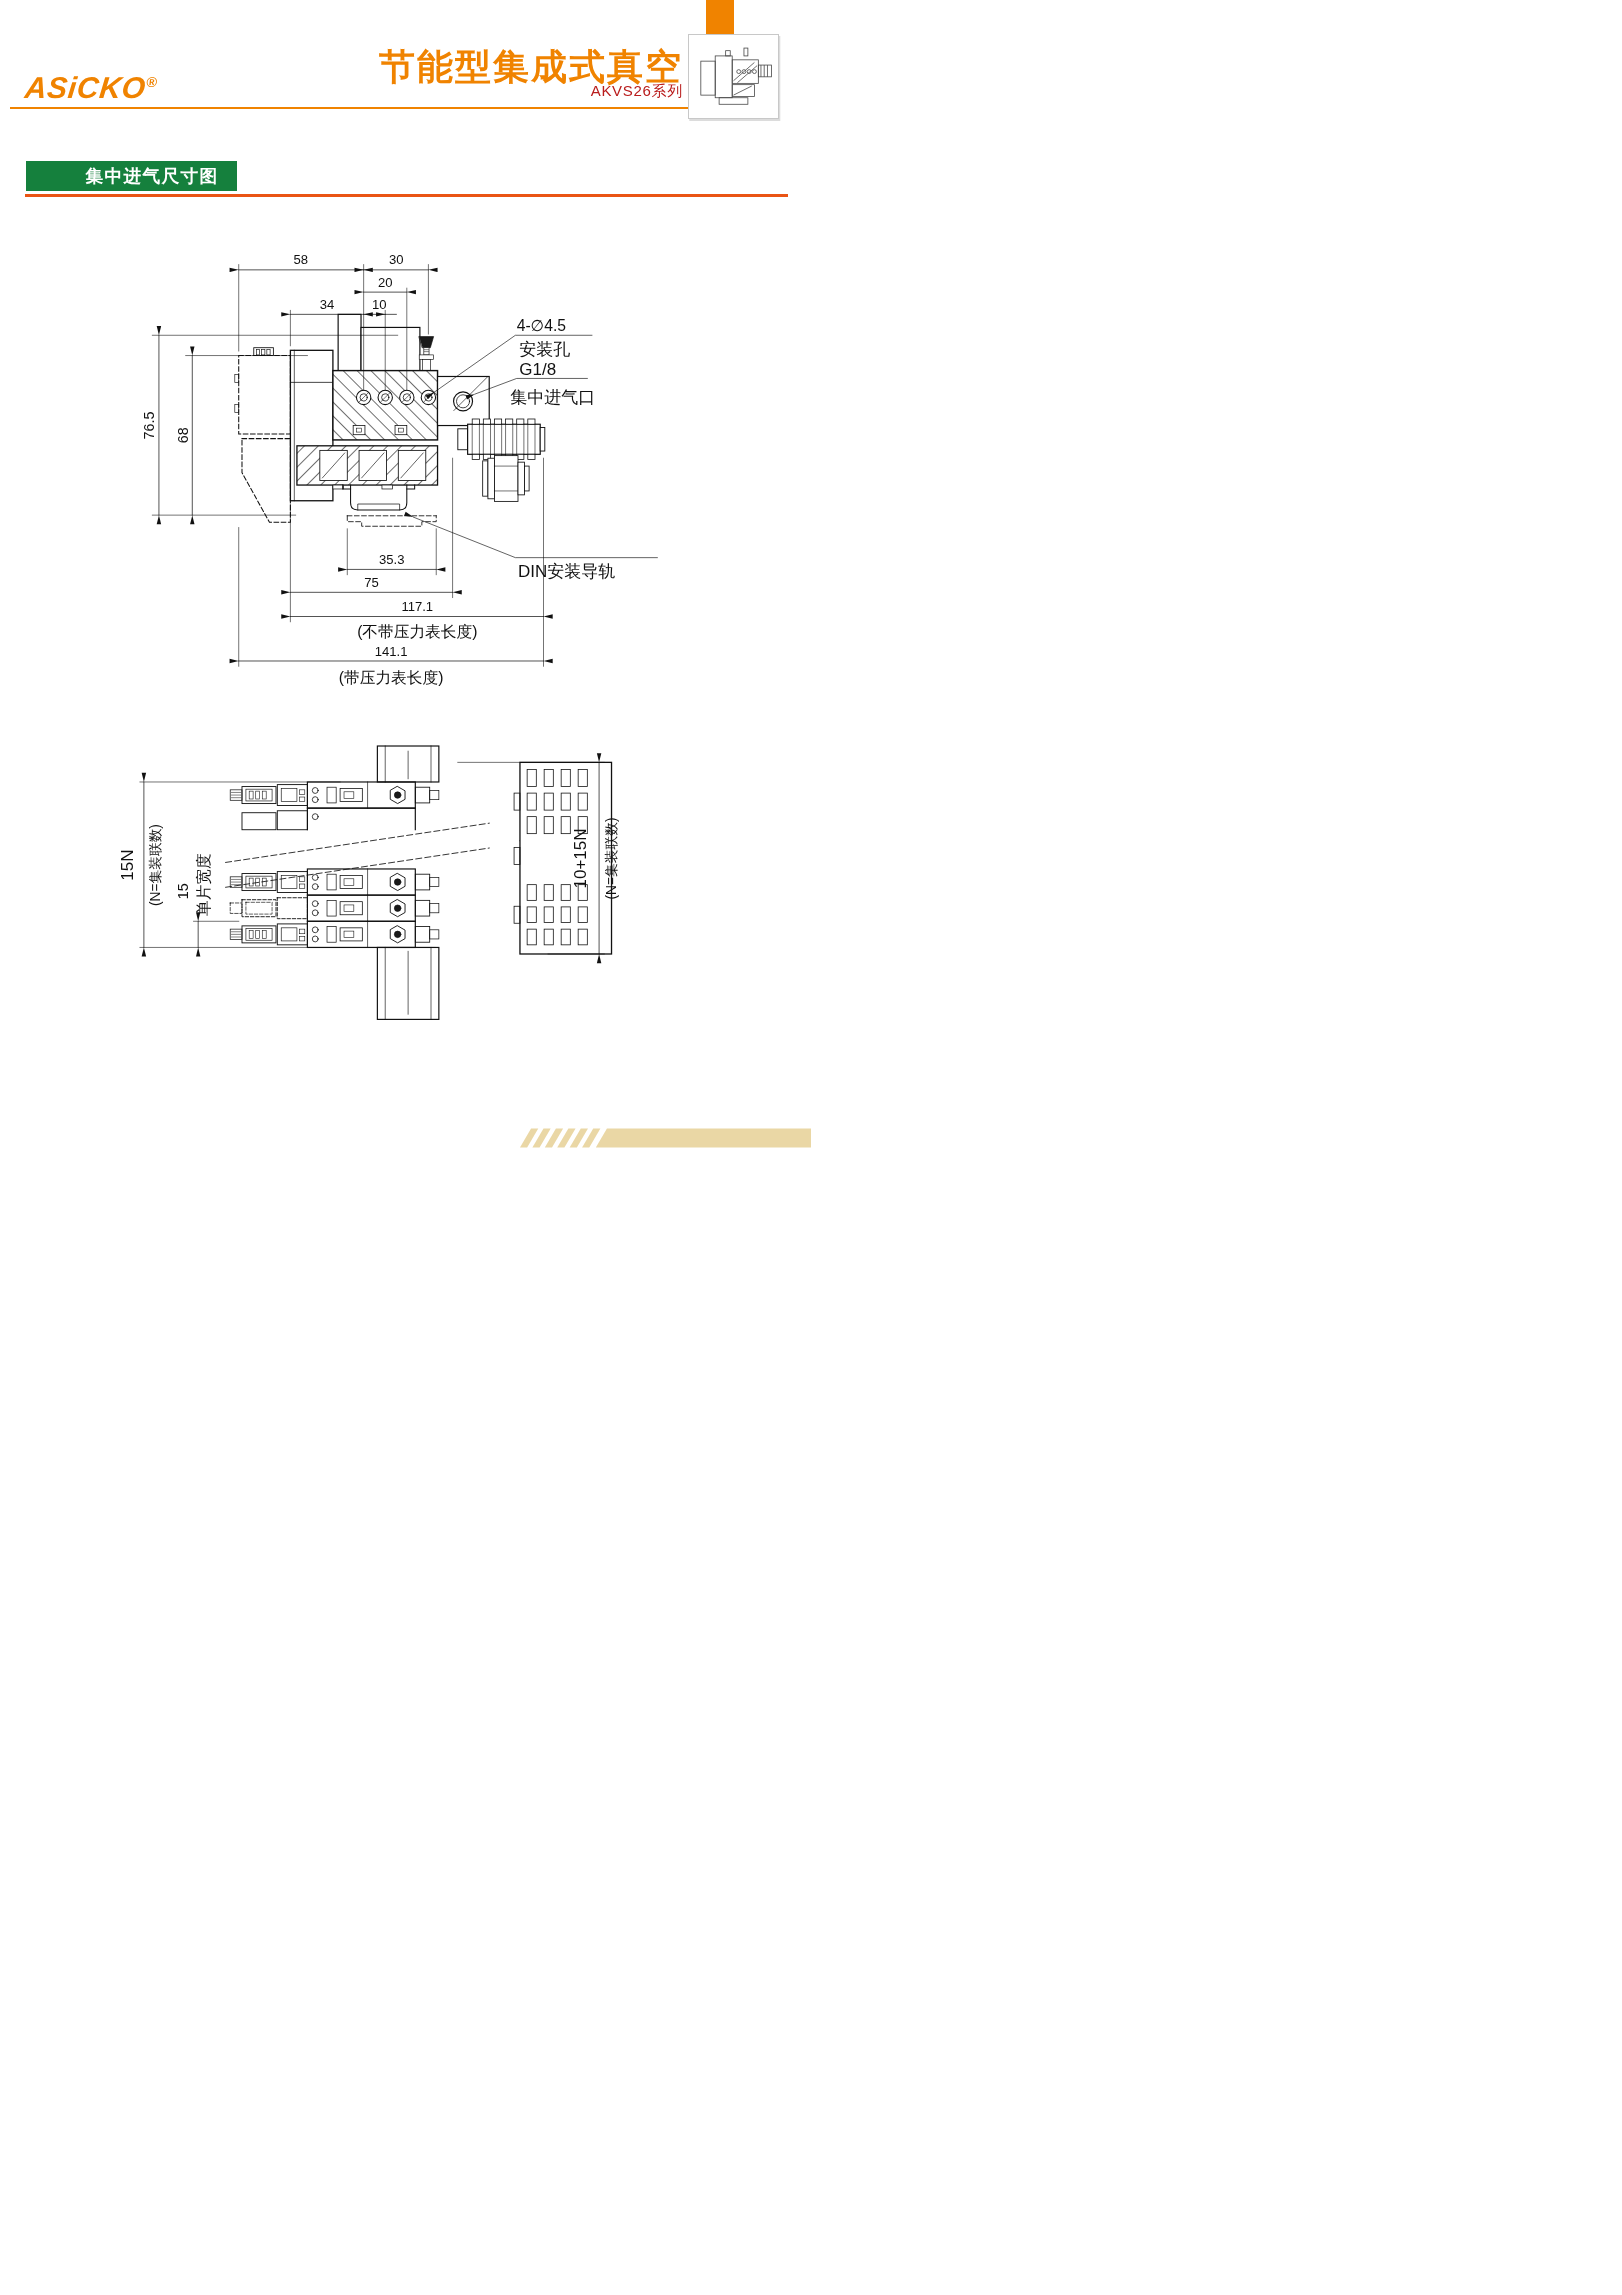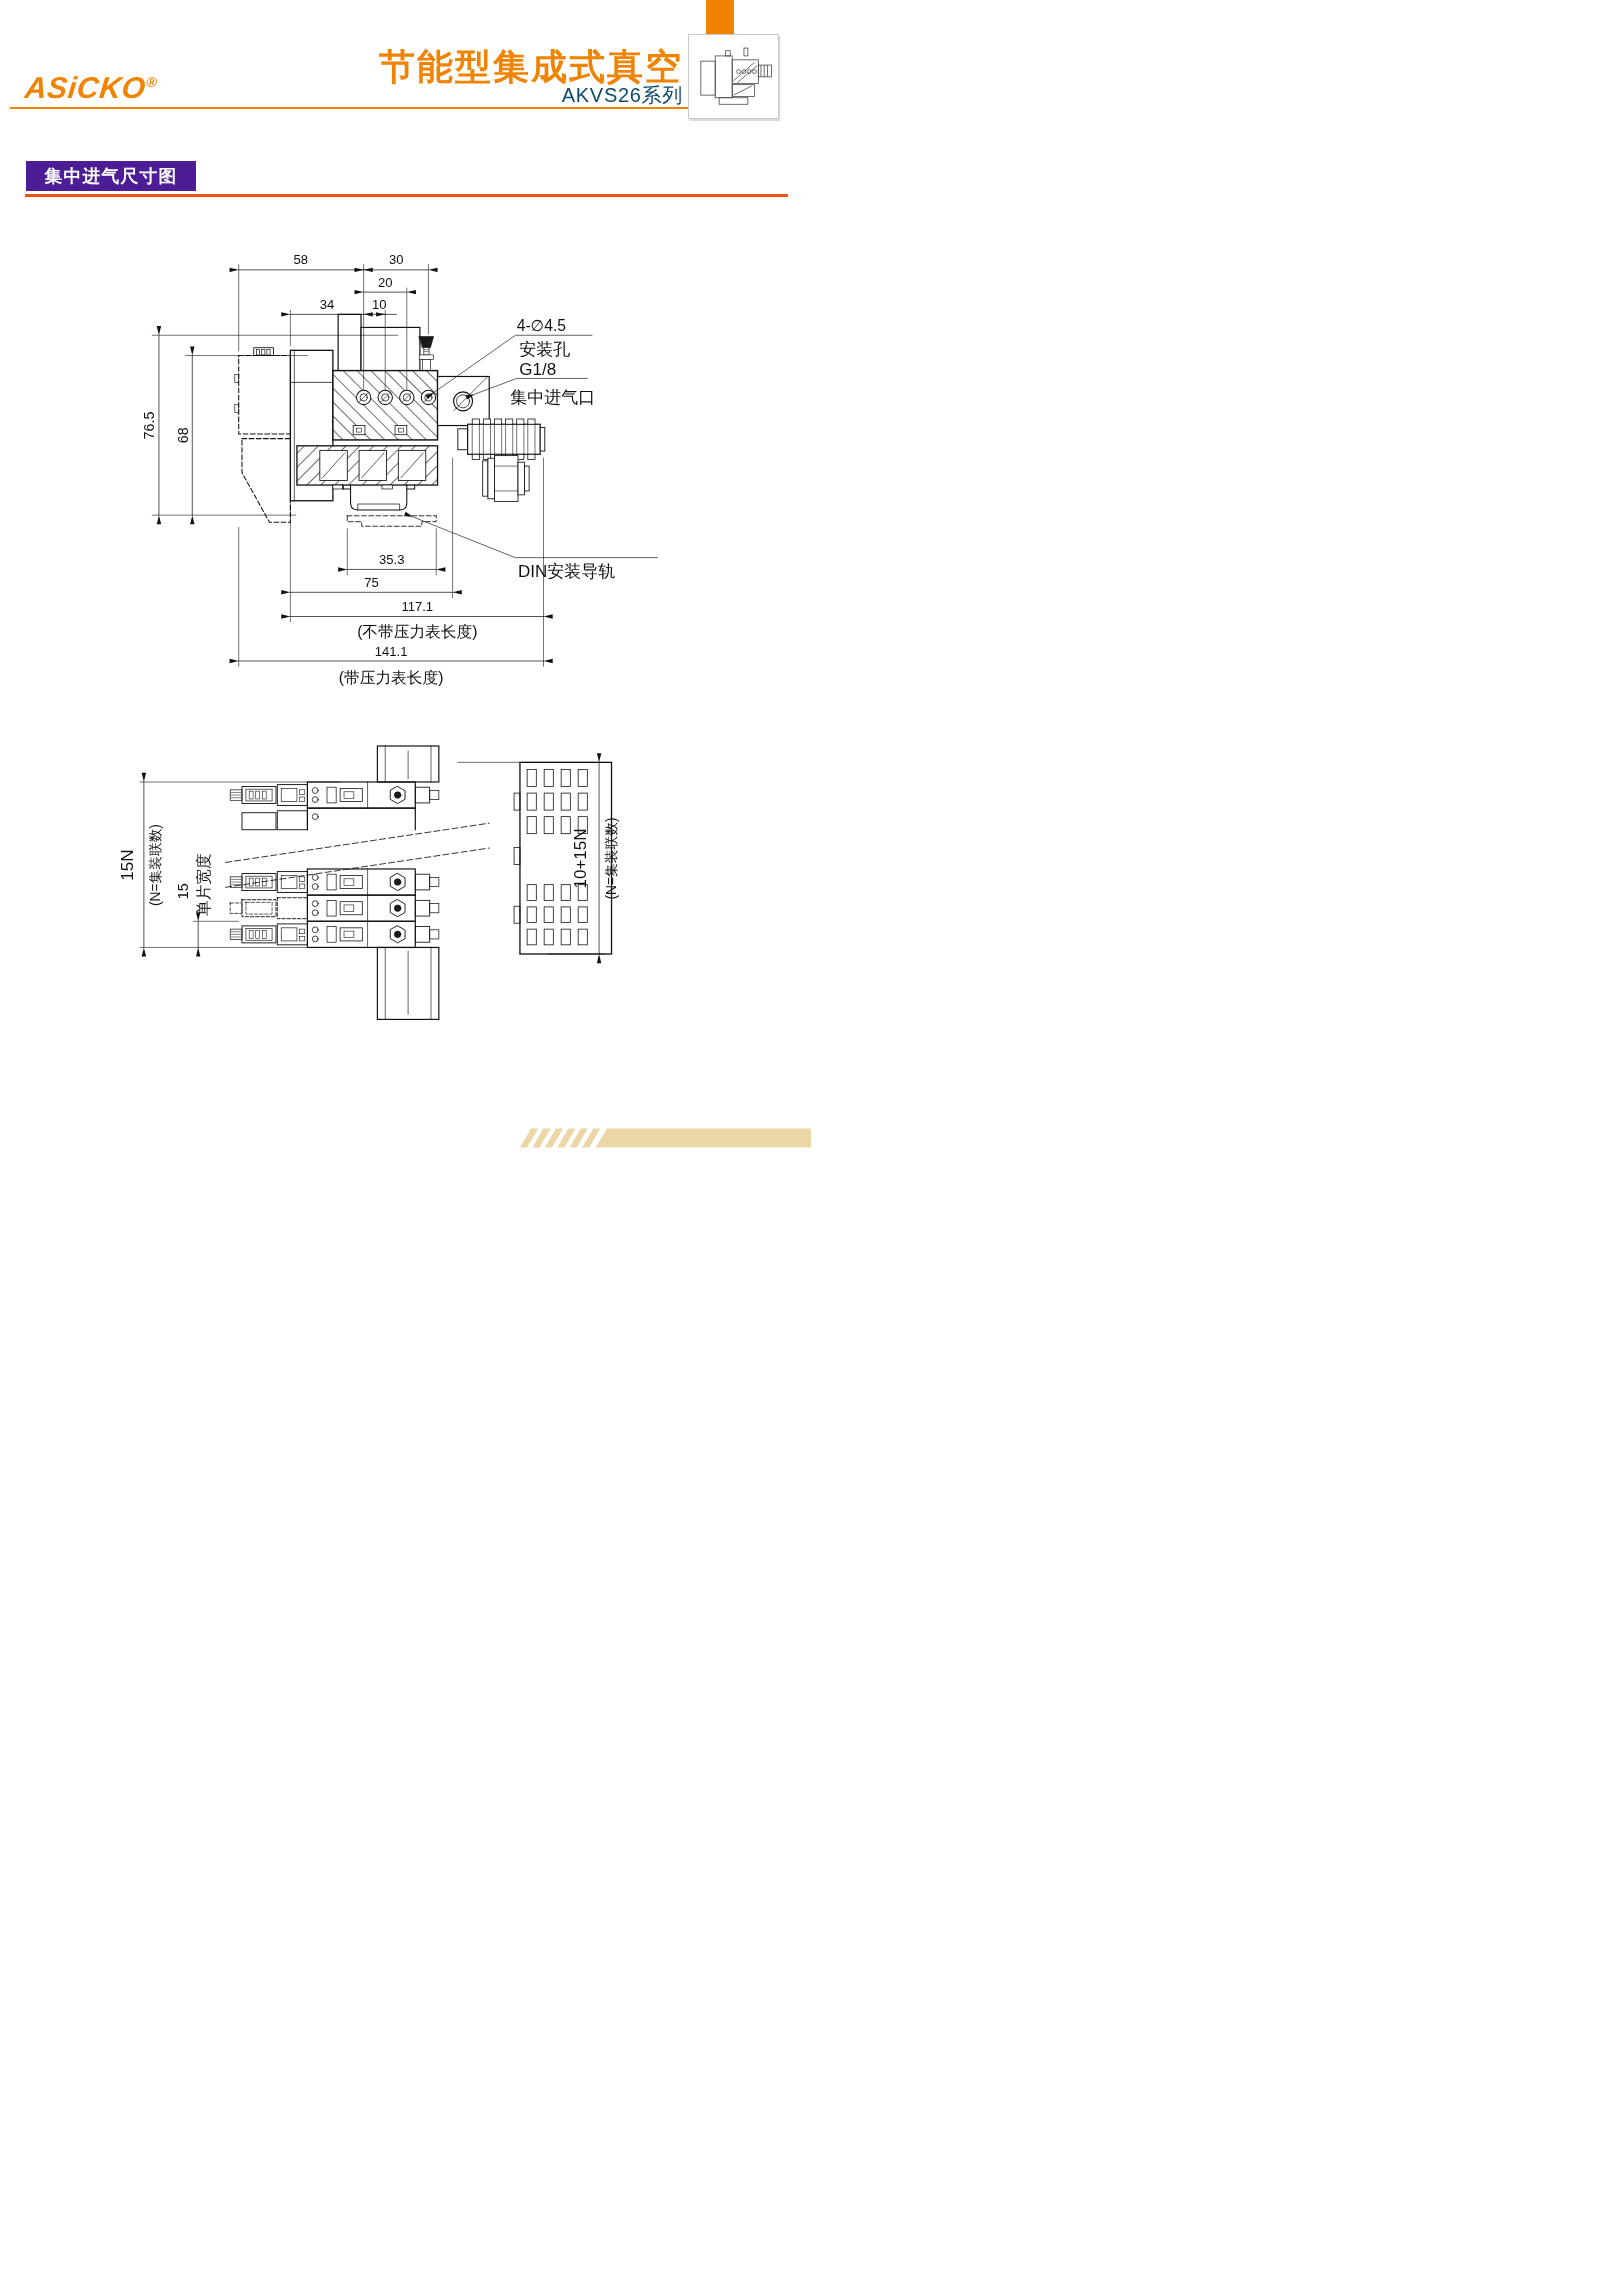--- a/index.html
+++ b/index.html
@@ -5,28 +5,28 @@
   html,body{margin:0;padding:0;background:#ffffff;}
   .page{position:relative;width:811px;height:1148px;background:#fff;overflow:hidden;
         font-family:"Liberation Sans","DejaVu Sans",sans-serif;}
   
   .logo{position:absolute;left:25px;top:71px;color:#F08300;font-size:30px;font-weight:bold;
         font-style:italic;letter-spacing:0.7px;transform:skewX(-6deg);white-space:nowrap;}
   .logo .reg{font-size:14.4px;font-style:normal;vertical-align:super;letter-spacing:0;}
   .hrule{position:absolute;left:9.8px;top:107px;width:679px;height:2px;background:#F08300;}
   .title{position:absolute;right:128px;top:43px;color:#F08300;font-size:36px;font-weight:800;
          letter-spacing:2px;white-space:nowrap;}
-  .series{position:absolute;right:128px;top:82px;color:#0c4a6e;font-size:20px;letter-spacing:0.7px;}
+  .series{position:absolute;right:128px;top:82px;color:#b91c1c;font-size:15px;letter-spacing:0.7px;}
   .accentbar{position:absolute;left:706px;top:0;width:28px;height:35px;background:#F08300;}
   .thumbbox{position:absolute;left:688px;top:34px;width:89px;height:83px;background:#fff;
             border:0.7px solid #c8c8c8;box-shadow:1.3px 2px 0 #dcdcdc;}
   
-  .sechead{position:absolute;left:26px;top:161px;width:170px;height:30px;background:#4c1d95;
+  .sechead{position:absolute;left:26px;top:161px;width:170px;height:30px;background:#15803d;
            color:#fff;font-size:17.7px;font-weight:bold;letter-spacing:1.3px;line-height:30px;
-           text-align:center;}
+           text-align:center;padding-left:41px;}
   .secline{position:absolute;left:25px;top:194px;width:763px;height:2.6px;background:#EA5414;}
   svg text{font-family:"Liberation Sans","DejaVu Sans",sans-serif;fill:#111;}
   .dimtxt{font-size:20px;text-anchor:middle;}
   .dimtxt2{font-size:24px;text-anchor:middle;}
   .anntxt{font-size:26px;}
   .ann2{font-size:24px;}
   .rot26{font-size:26px;text-anchor:middle;}
   .rot22{font-size:22px;text-anchor:middle;}
   .rot21{font-size:21px;text-anchor:middle;}
   .rot24{font-size:24px;text-anchor:middle;}

